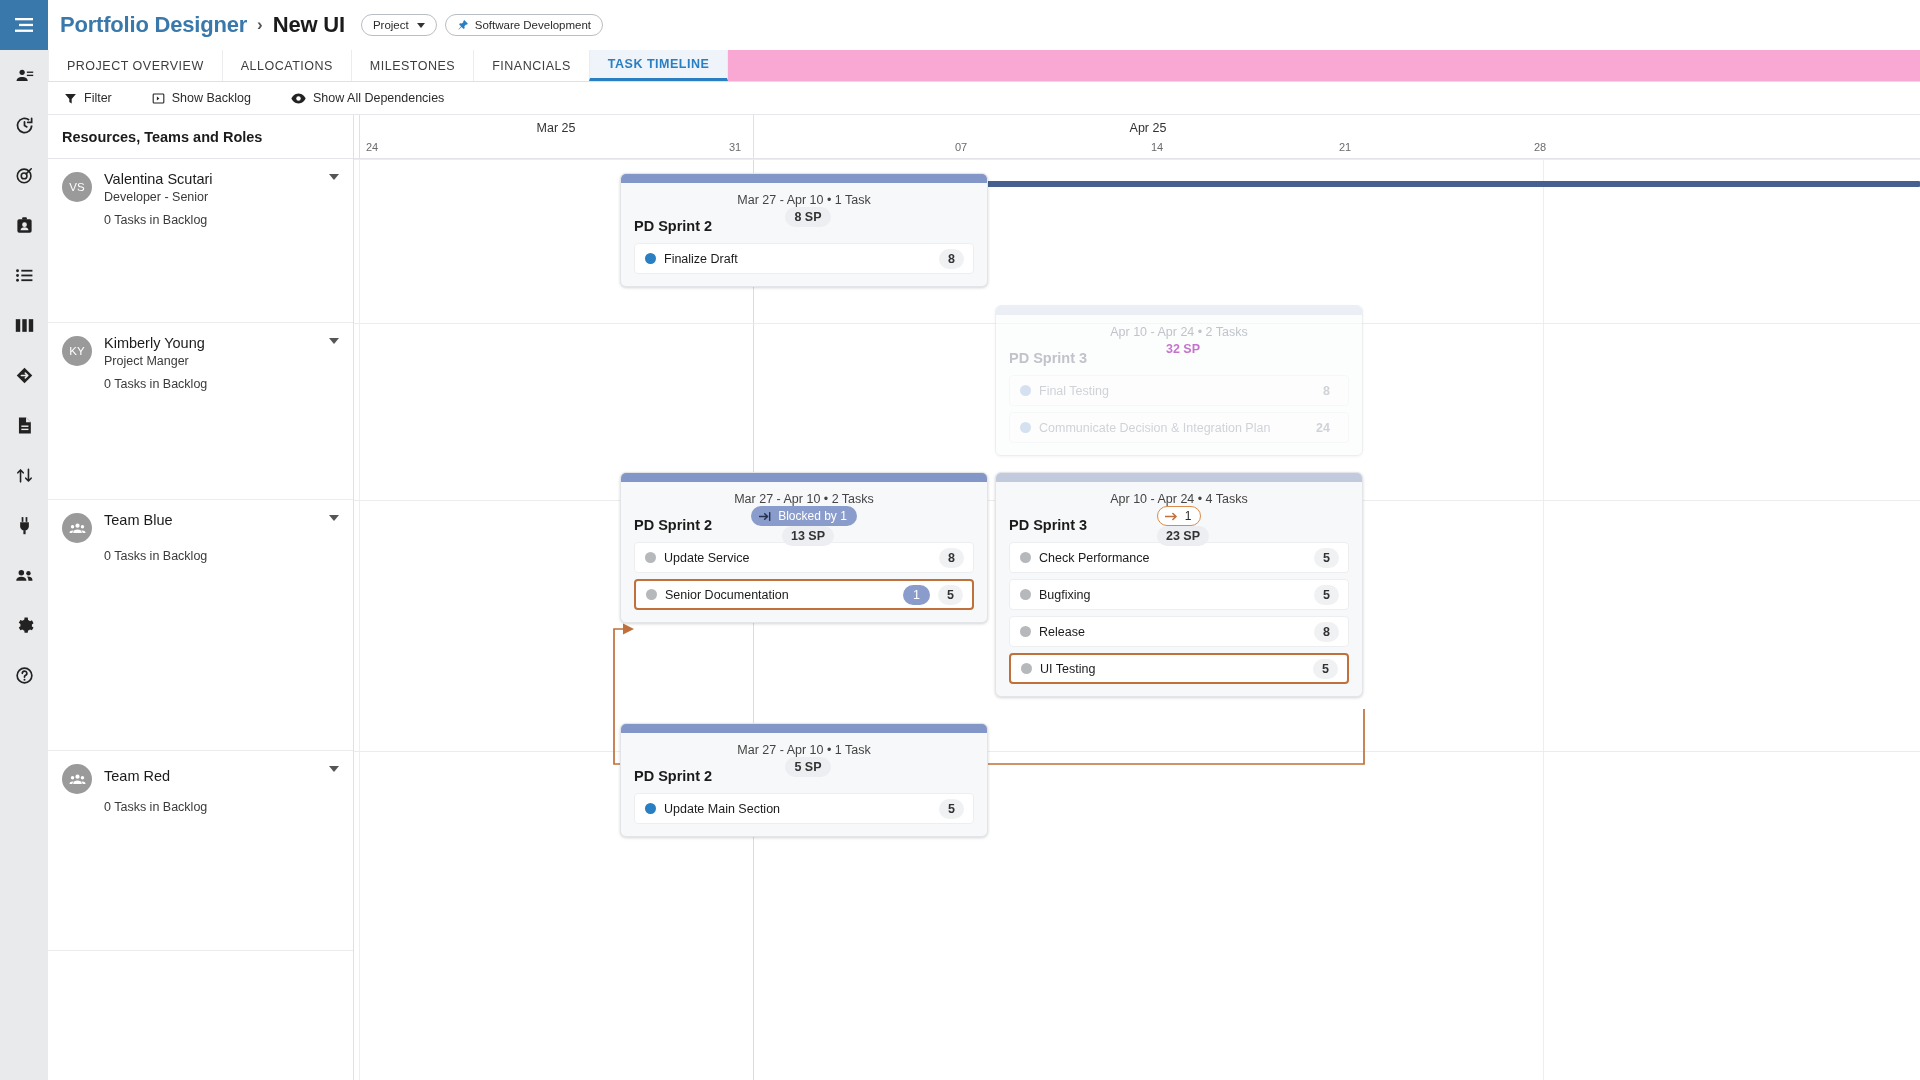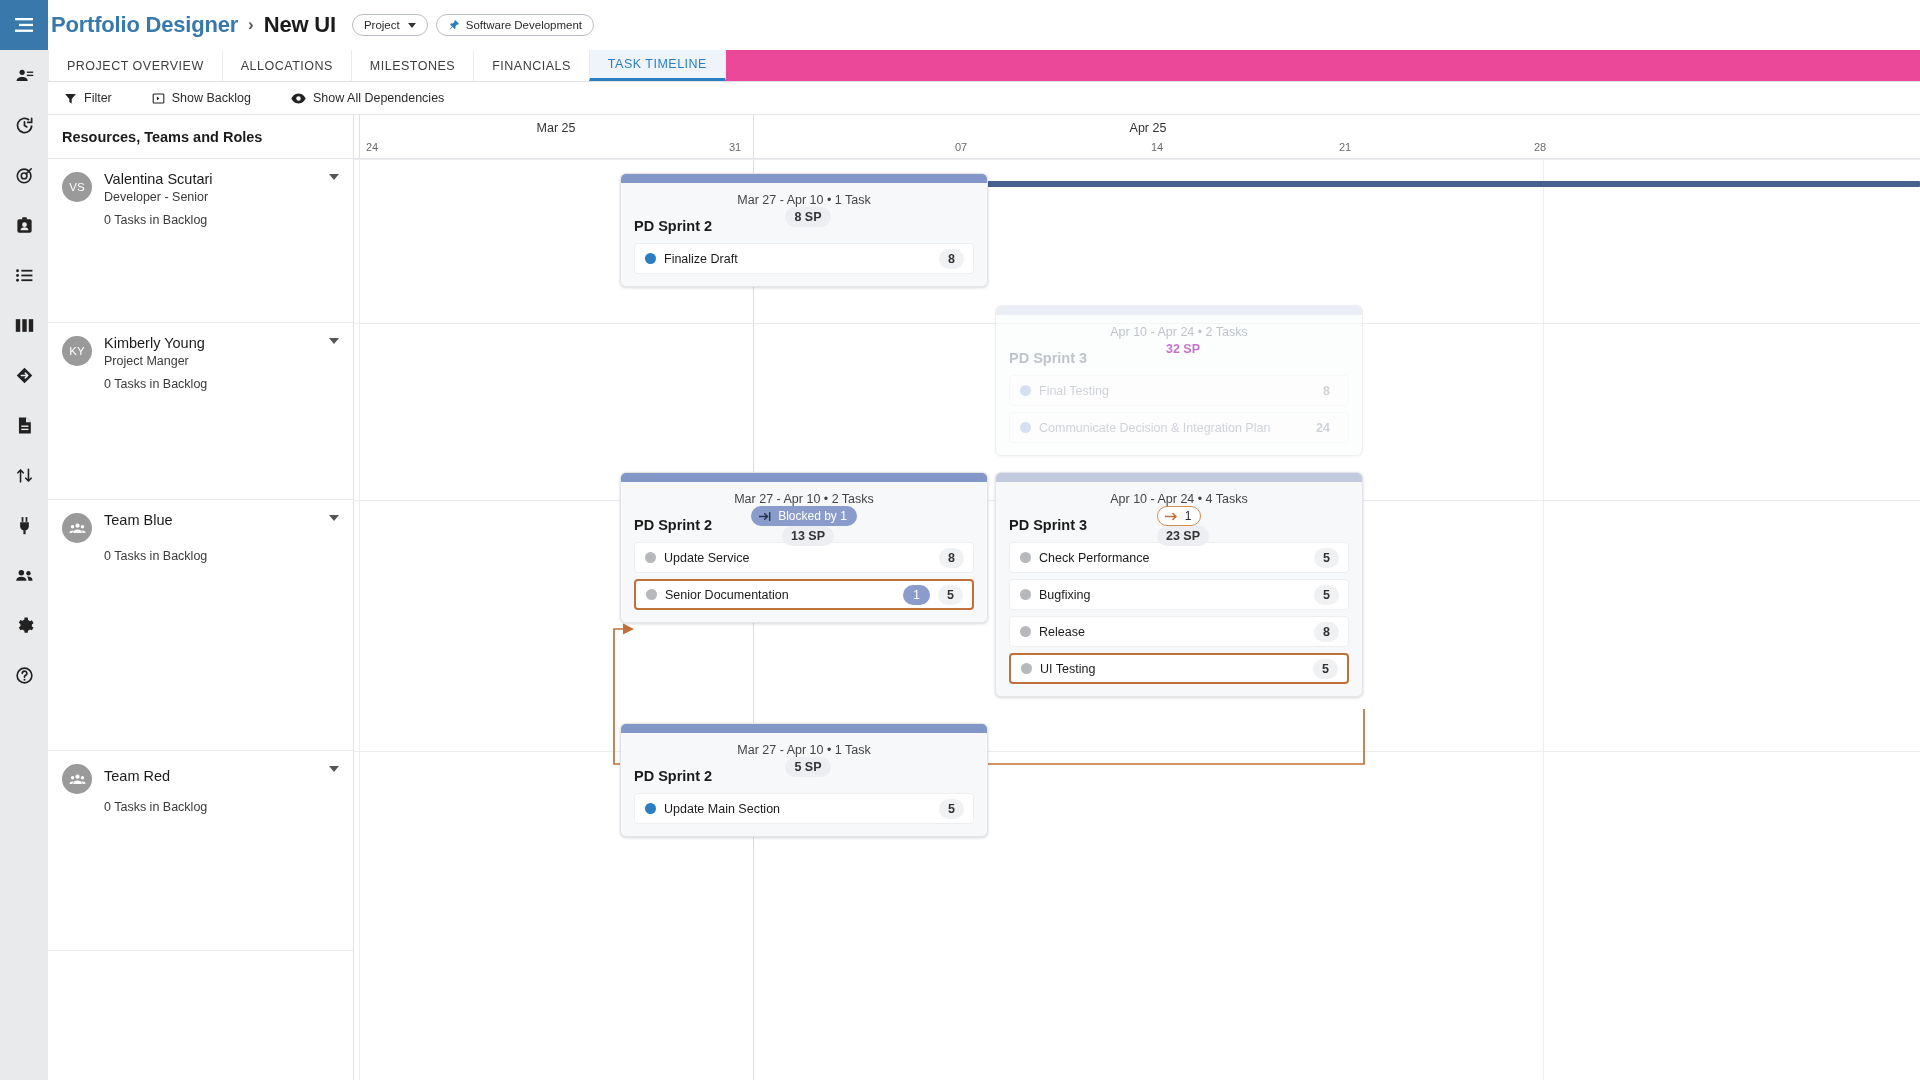--- a/index.html
+++ b/index.html
@@ -25,51 +25,51 @@
     width: 48px; height: 50px; display: flex; align-items: center; justify-content: center;
     cursor: pointer; color: #222;
   }
   .rail-icon svg { display:block; }
 
   
   .main { flex: 1 1 auto; height: 1080px; display: flex; flex-direction: column; min-width: 0; }
 
   
   .header {
-    height: 50px; display: flex; align-items: center; padding: 0 0 0 3px;
+    height: 50px; display: flex; align-items: center; padding: 0 0 0 12px;
     background: #fff; flex: 0 0 50px;
   }
   .crumb-root {
     font-size: 22px; font-weight: bold; color: #3878ab; cursor: pointer;
     letter-spacing: -0.2px;
   }
   .crumb-sep { margin: 0 10px; font-size: 17px; color: #555; font-weight: bold; }
   .crumb-leaf { font-size: 22px; font-weight: bold; color: #1b1b1b; letter-spacing: -0.2px; }
   .pill {
     display: inline-flex; align-items: center; gap: 6px;
     height: 22px; padding: 0 11px; border: 1px solid #b9bec4; border-radius: 11px;
     font-size: 11.5px; color: #2b2b2b; background: #fff; cursor: pointer; white-space: nowrap;
   }
   .pill.proj { margin-left: 16px; }
   .pill.tag  { margin-left: 8px; }
   .caret { width:0;height:0;border-left:4px solid transparent;border-right:4px solid transparent;border-top:5px solid #333; margin-left:2px; }
 
   
   .tabs {
     height: 32px; display: flex; align-items: stretch;
-    border-bottom: 1px solid #dfe1e4; background: #ec4899; flex: 0 0 32px;
+    border-bottom: 1px solid #dfe1e4; background: #f9a8d4; flex: 0 0 32px;
   }
   .tab {
     display: flex; align-items: center; padding: 0 18px; font-size: 12.5px;
     color: #3d3d3d; letter-spacing: 0.5px; cursor: pointer;
     border-left: 1px solid #ececee; border-right: 1px solid #ececee;
     margin-right: -1px; background: #fff;
   }
   .tab.active {
-    color: #2a7fc2; font-weight: normal; background: #eef4fa;
+    color: #2a7fc2; font-weight: bold; background: #eef4fa;
     border-bottom: 3px solid #2a7fc2;
   }
 
   
   .toolbar {
     height: 33px; display: flex; align-items: center; gap: 40px; padding-left: 16px;
     border-bottom: 1px solid #e6e7ea; background: #fff; flex: 0 0 33px;
   }
   .tbtn { display:flex; align-items:center; gap:7px; font-size:12.5px; color:#2c2c2c; cursor:pointer; }
 

